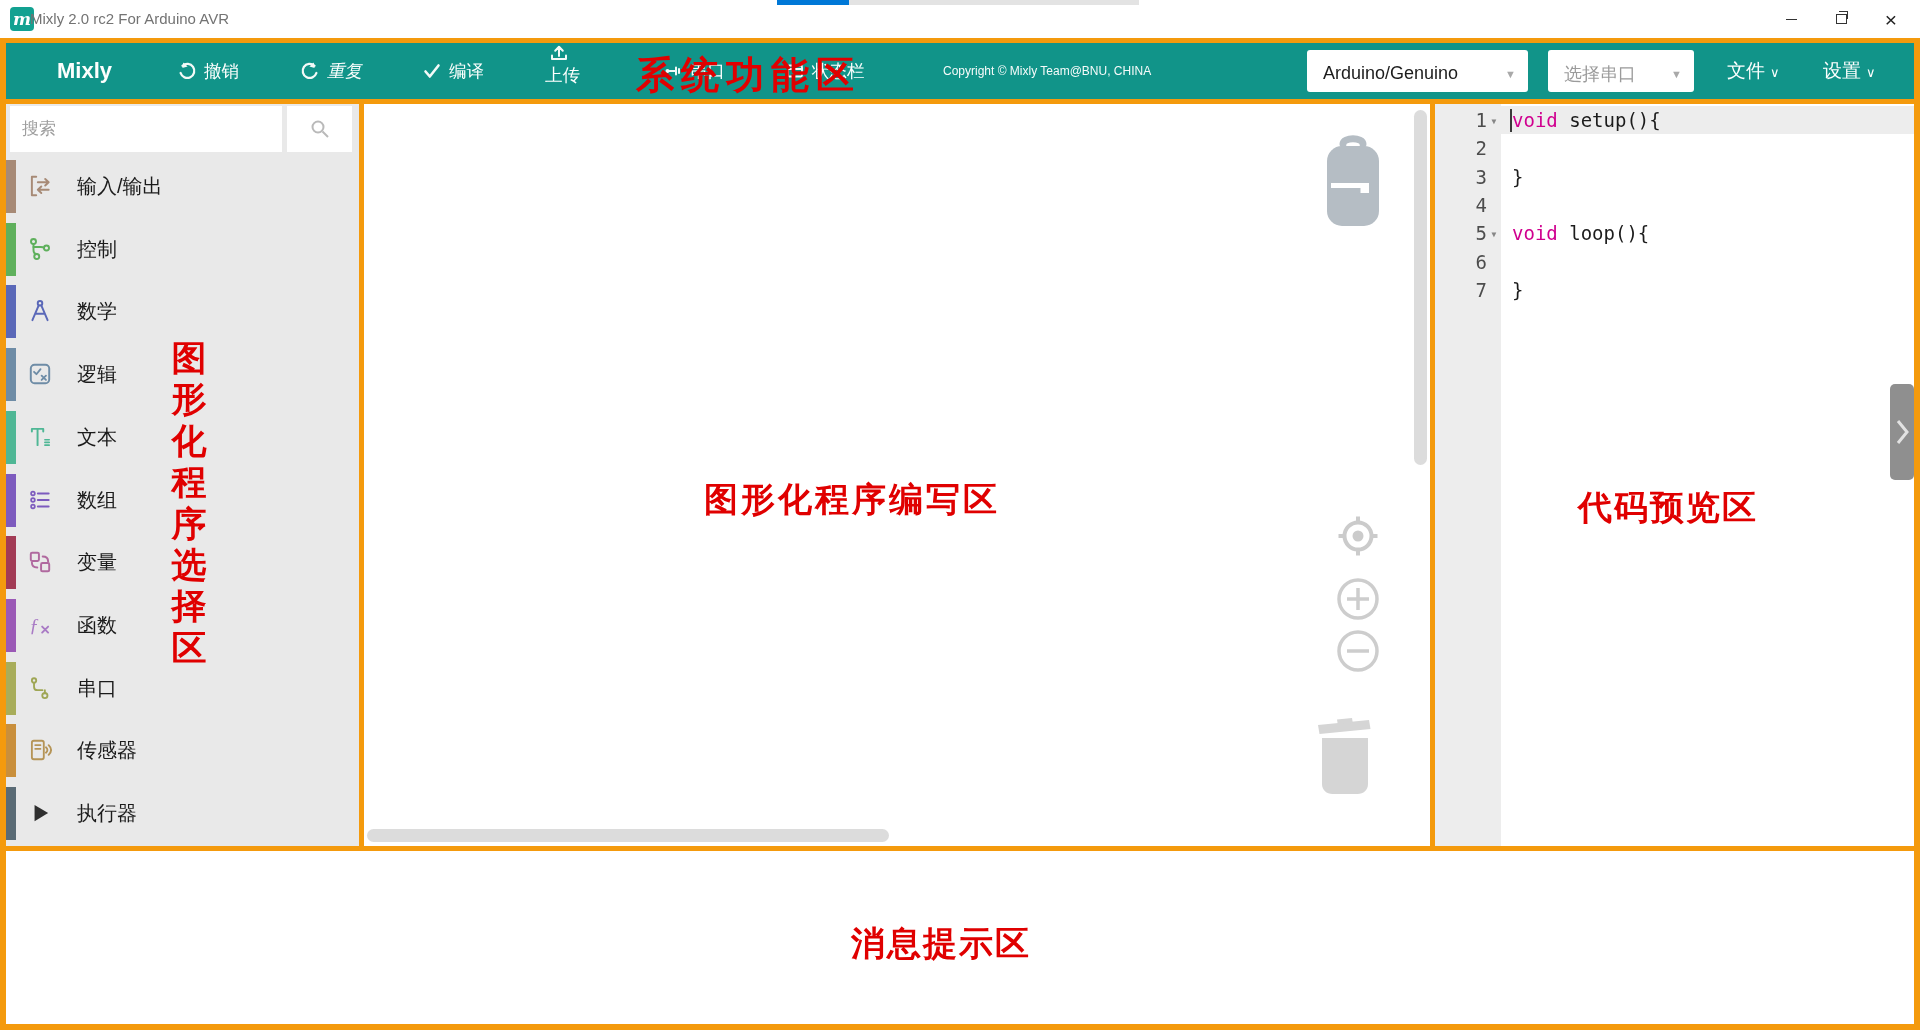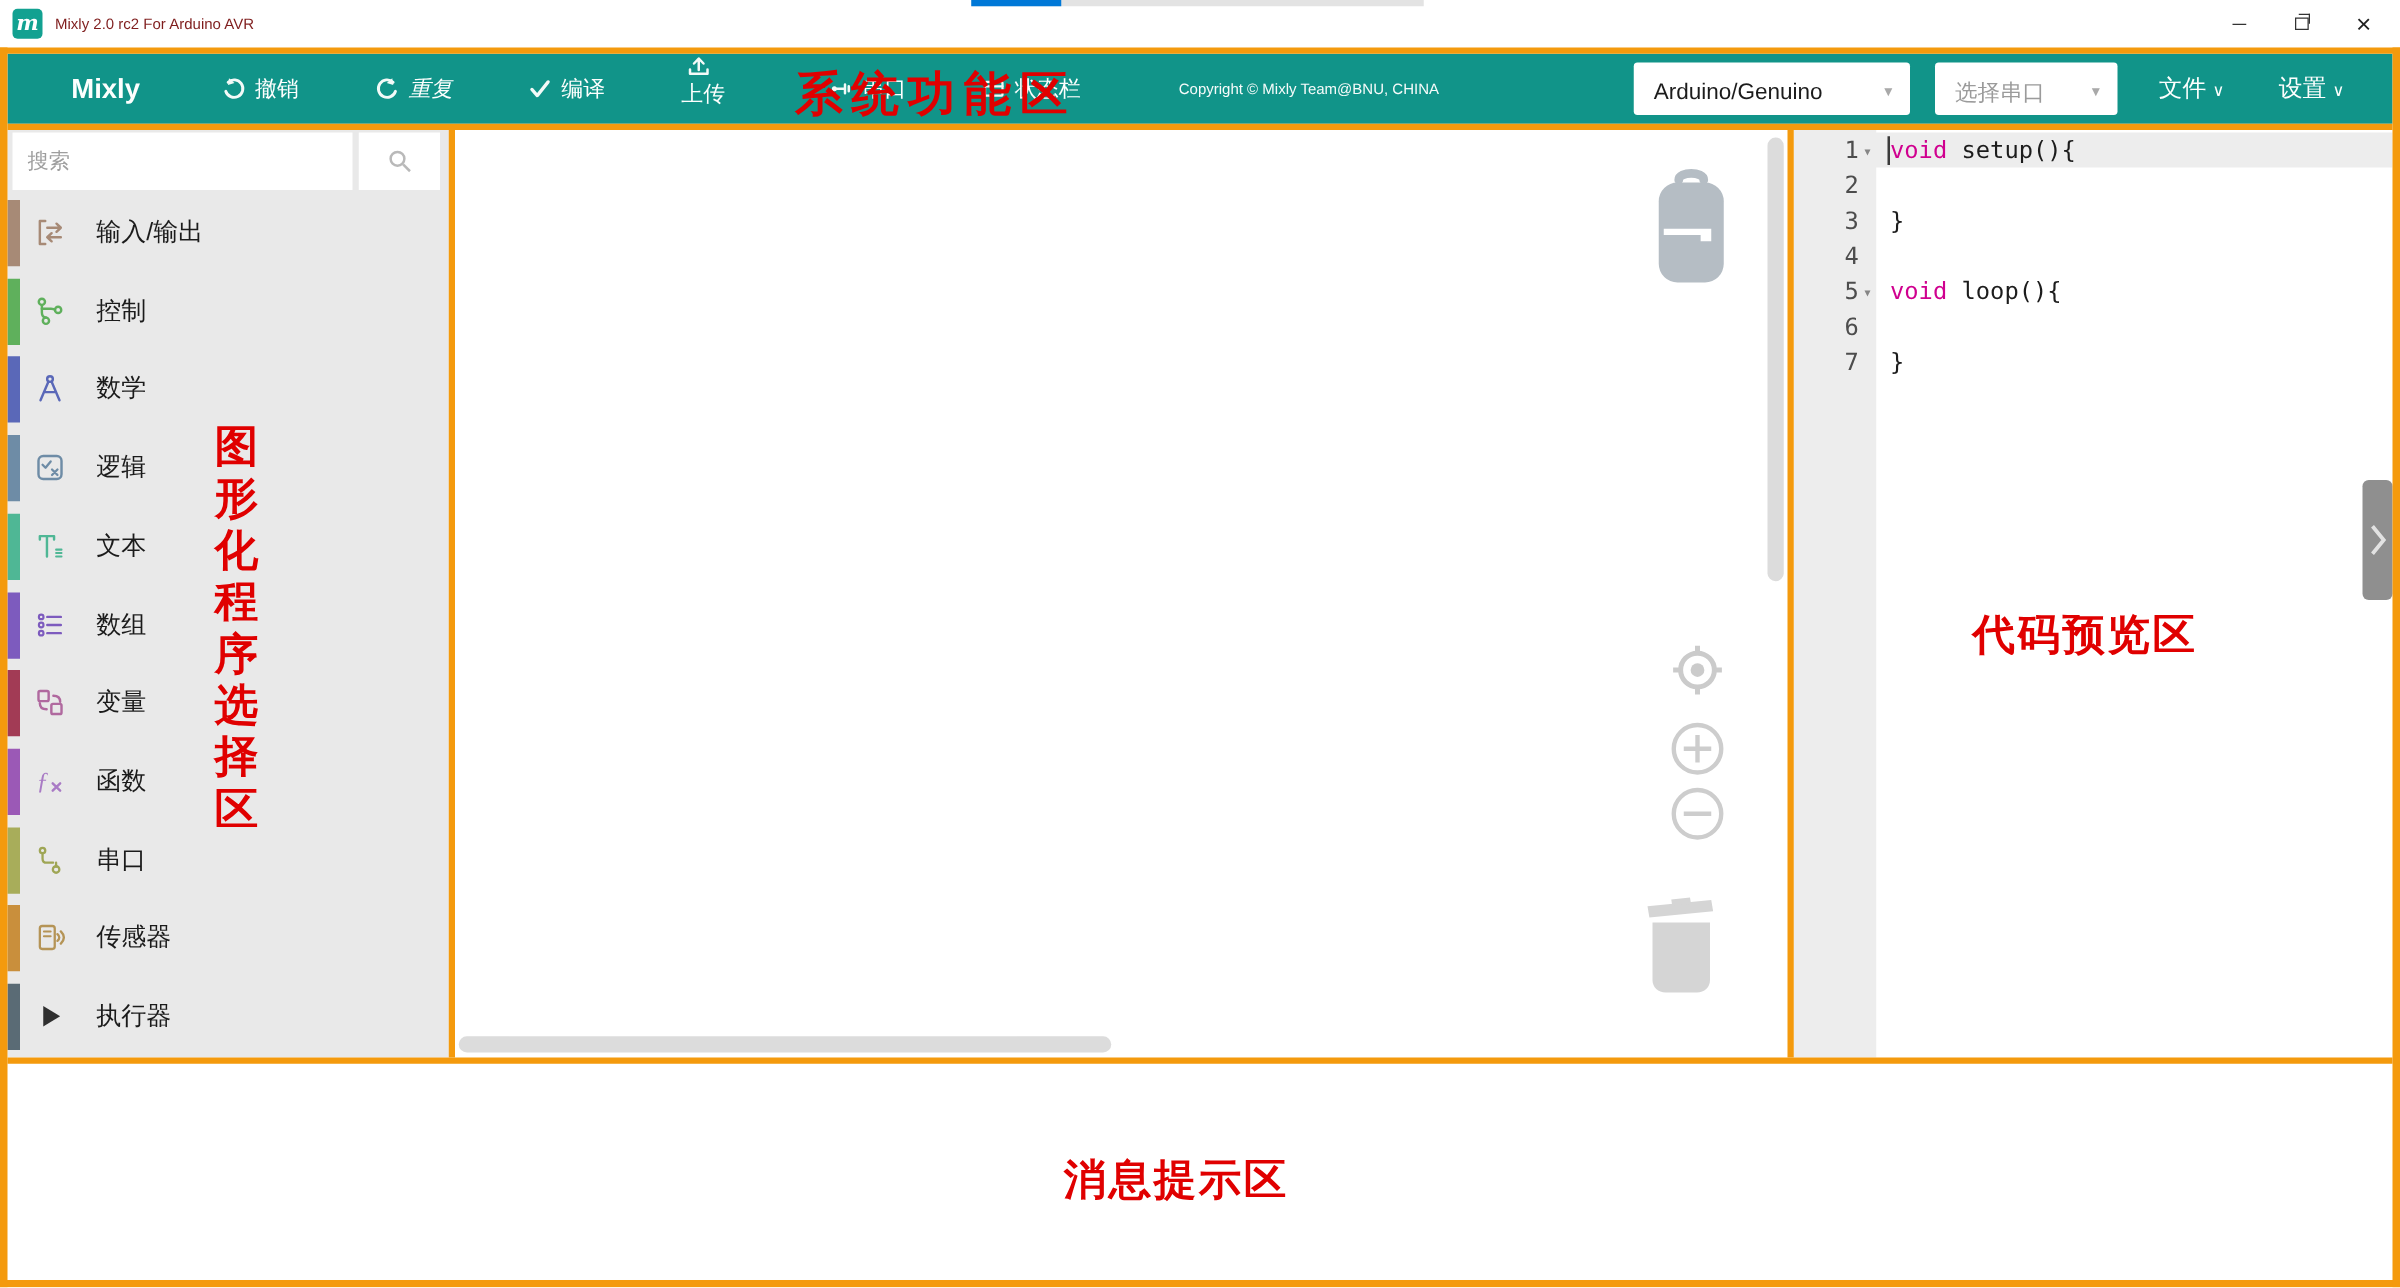--- a/index.html
+++ b/index.html
@@ -4,21 +4,21 @@
 <style>
   html,body{margin:0;padding:0;background:#fff;}
   .screen{position:relative;width:1920px;height:1030px;overflow:hidden;background:#fff;
           font-family:"Liberation Sans","DejaVu Sans",sans-serif;}
 
   
   .titlebar{position:absolute;left:0;top:0;width:1920px;height:38px;background:#ffffff;}
   .logo{position:absolute;left:10px;top:7px;width:24px;height:24px;border-radius:4px;background:#12A191;
         color:#fff;font-family:"DejaVu Serif",serif;font-style:italic;font-weight:bold;font-size:17px;
         display:flex;align-items:center;justify-content:center;}
-  .apptitle{position:absolute;left:44px;top:0;height:38px;line-height:38px;font-size:12px;color:#7f1d1d;}
+  .apptitle{position:absolute;left:30px;top:0;height:38px;line-height:38px;font-size:15px;color:#737373;}
   .progress-track{position:absolute;left:777px;top:0;width:362px;height:5px;background:#E3E3E3;}
   .progress-fill{height:5px;background:#0078D7;width:20%;}
   .winbtns{position:absolute;right:4px;top:0;height:38px;display:flex;}
   .winbtn{width:50px;height:38px;display:flex;align-items:center;justify-content:center;color:#222;}
   .min-glyph{width:11px;height:0;border-bottom:1.6px solid #333;}
   .restore-glyph{position:relative;width:9px;height:8px;border:1.3px solid #333;background:#fff;}
   .restore-glyph::before{content:"";position:absolute;left:2px;top:-4px;width:8px;height:7px;
         border:1.3px solid #333;border-left:none;border-bottom:none;}
   .close-glyph{font-size:21px;line-height:21px;color:#222;}
 
@@ -423,15 +423,16 @@
 
   <div class="anno anno-toolbar">系统功能区</div>
   <div class="anno anno-side" id="anno-vertical">图
 形
 化
 程
 序
 选
 择
 区</div>
+  <div class="anno anno-ws">图形化程序编写区</div>
   <div class="anno anno-out">消息提示区</div>
   <div class="anno anno-code">代码预览区</div>
 </div>
 
 </body></html>

